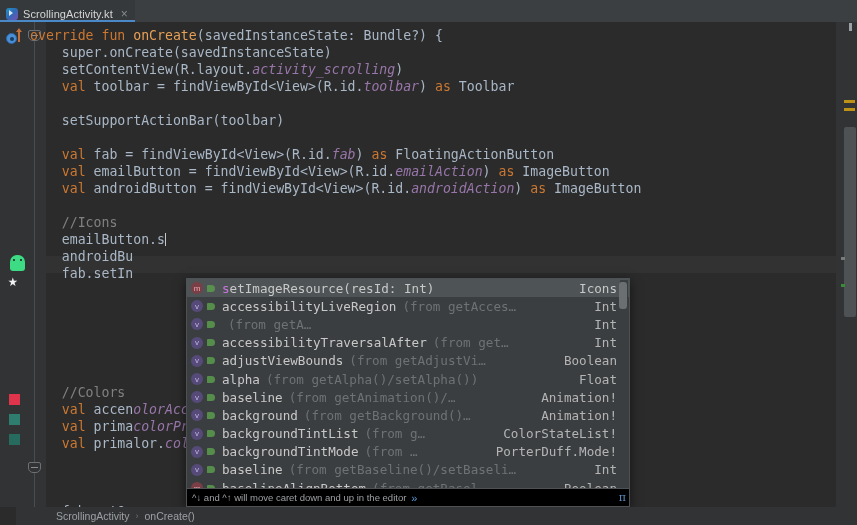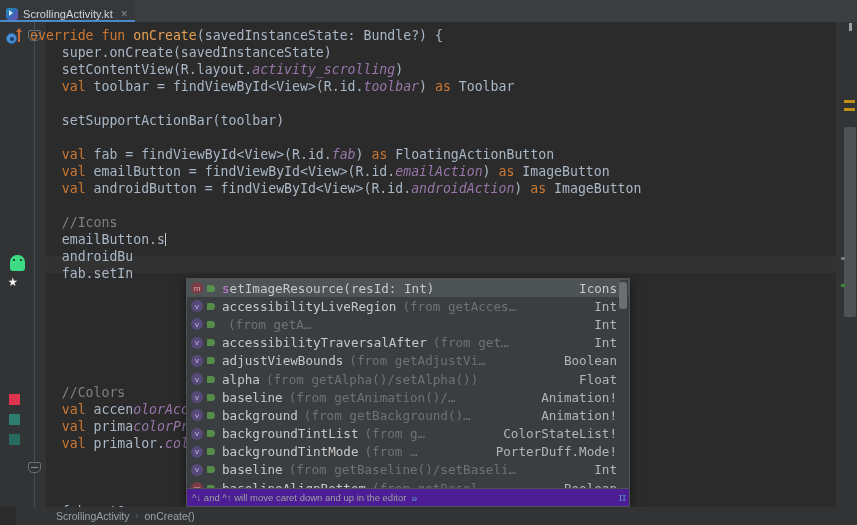--- a/index.html
+++ b/index.html
@@ -169,21 +169,21 @@
   .popup-scroll-track{
     position:absolute; right:1px; top:1px; width:8px; height:209px; background:#3B3E40;
   }
   .popup-scroll-thumb{
     position:absolute; right:1px; top:2px; width:8px; height:27px;
     background:#6B6F72; border-radius:3px;
   }
 
   .popup-hint{
     position:absolute; left:0; bottom:0; width:444px; height:18px;
-    background:#4c1d95; border-top:1px solid #4E5254;
+    background:#000000; border-top:1px solid #4E5254;
     display:flex; align-items:center; padding:0 5px;
     font-family:"Liberation Sans", sans-serif; font-size:9.5px; color:#9DA0A3;
   }
   .hint-link{ color:#5A9BD5; margin-left:5px; letter-spacing:-1px; font-size:11px;}
   .hint-pi{ margin-left:auto; color:#5A8FC4; font-size:11px; font-family:"DejaVu Serif",serif;}
 
   
   .breadcrumb{
     position:absolute; left:16px; bottom:0; width:857px; height:18px;
     background:#313335; display:flex; align-items:center;

